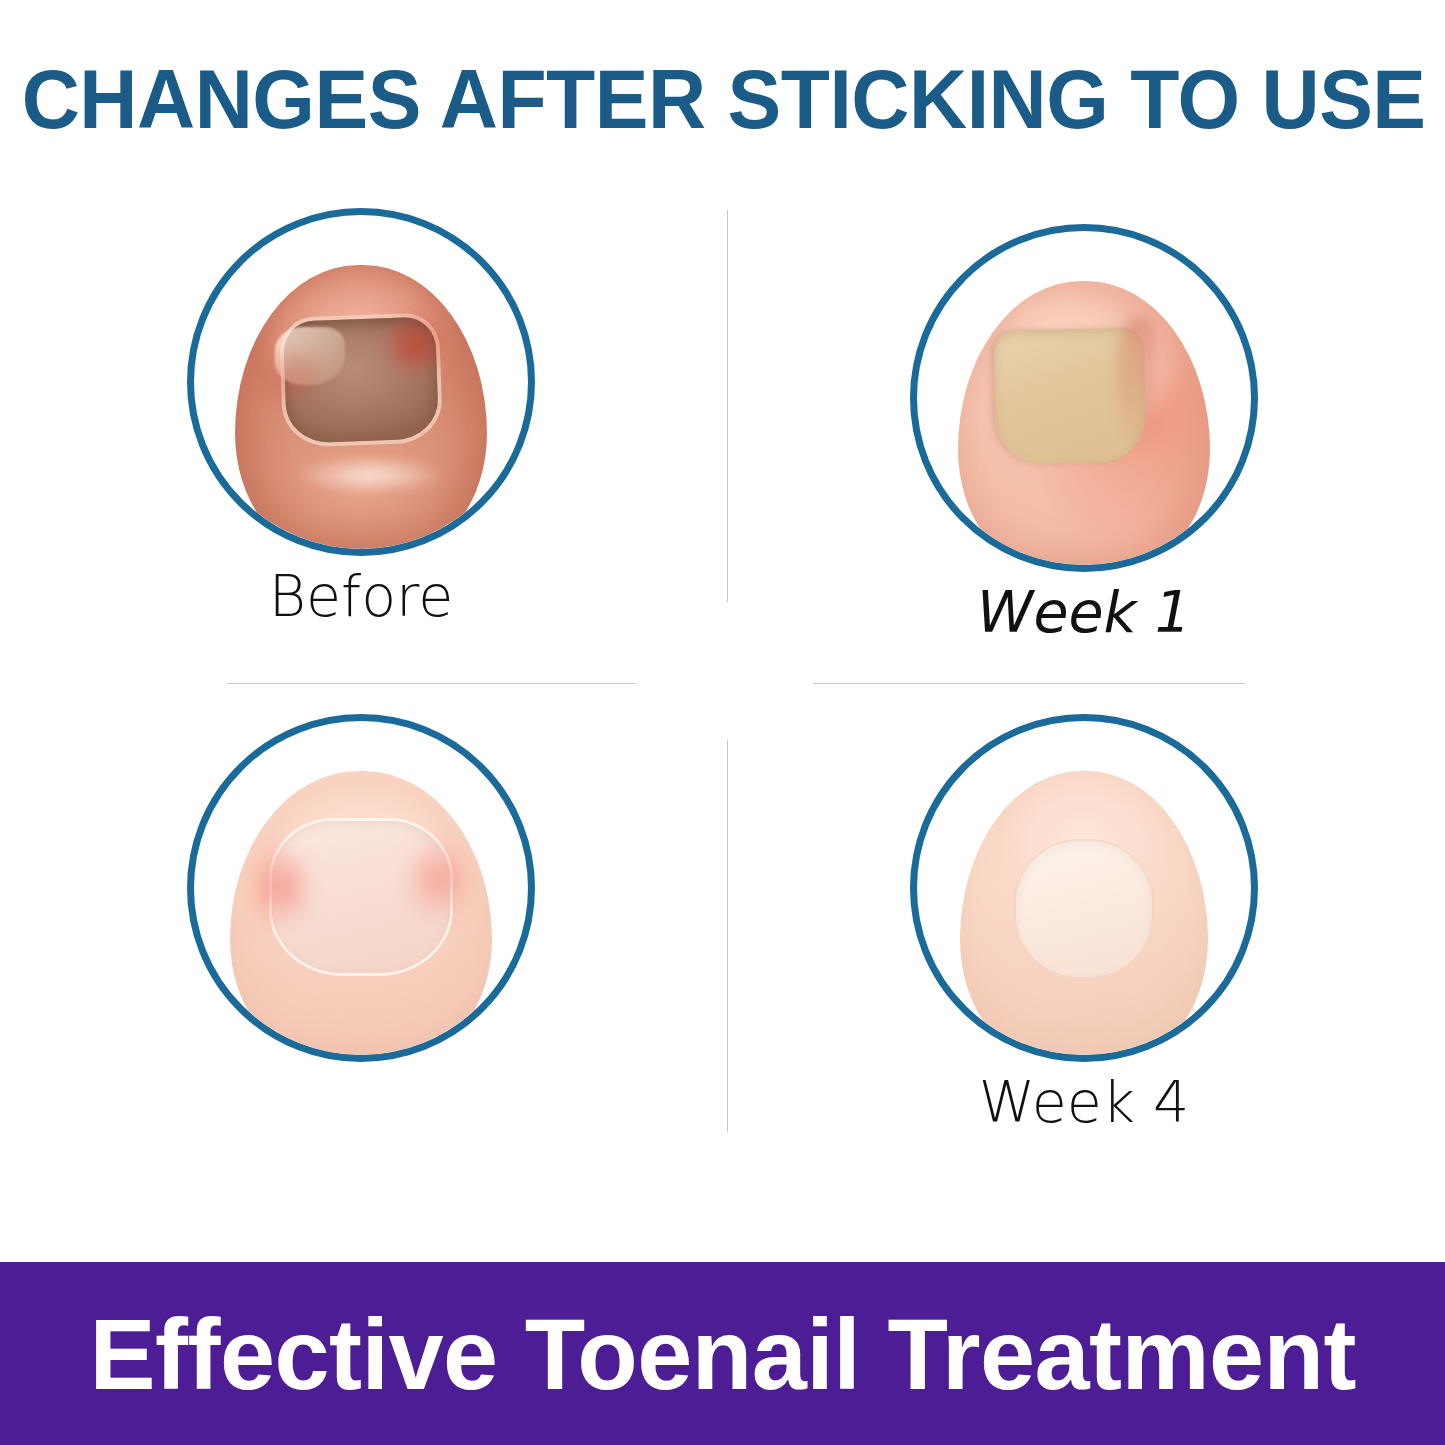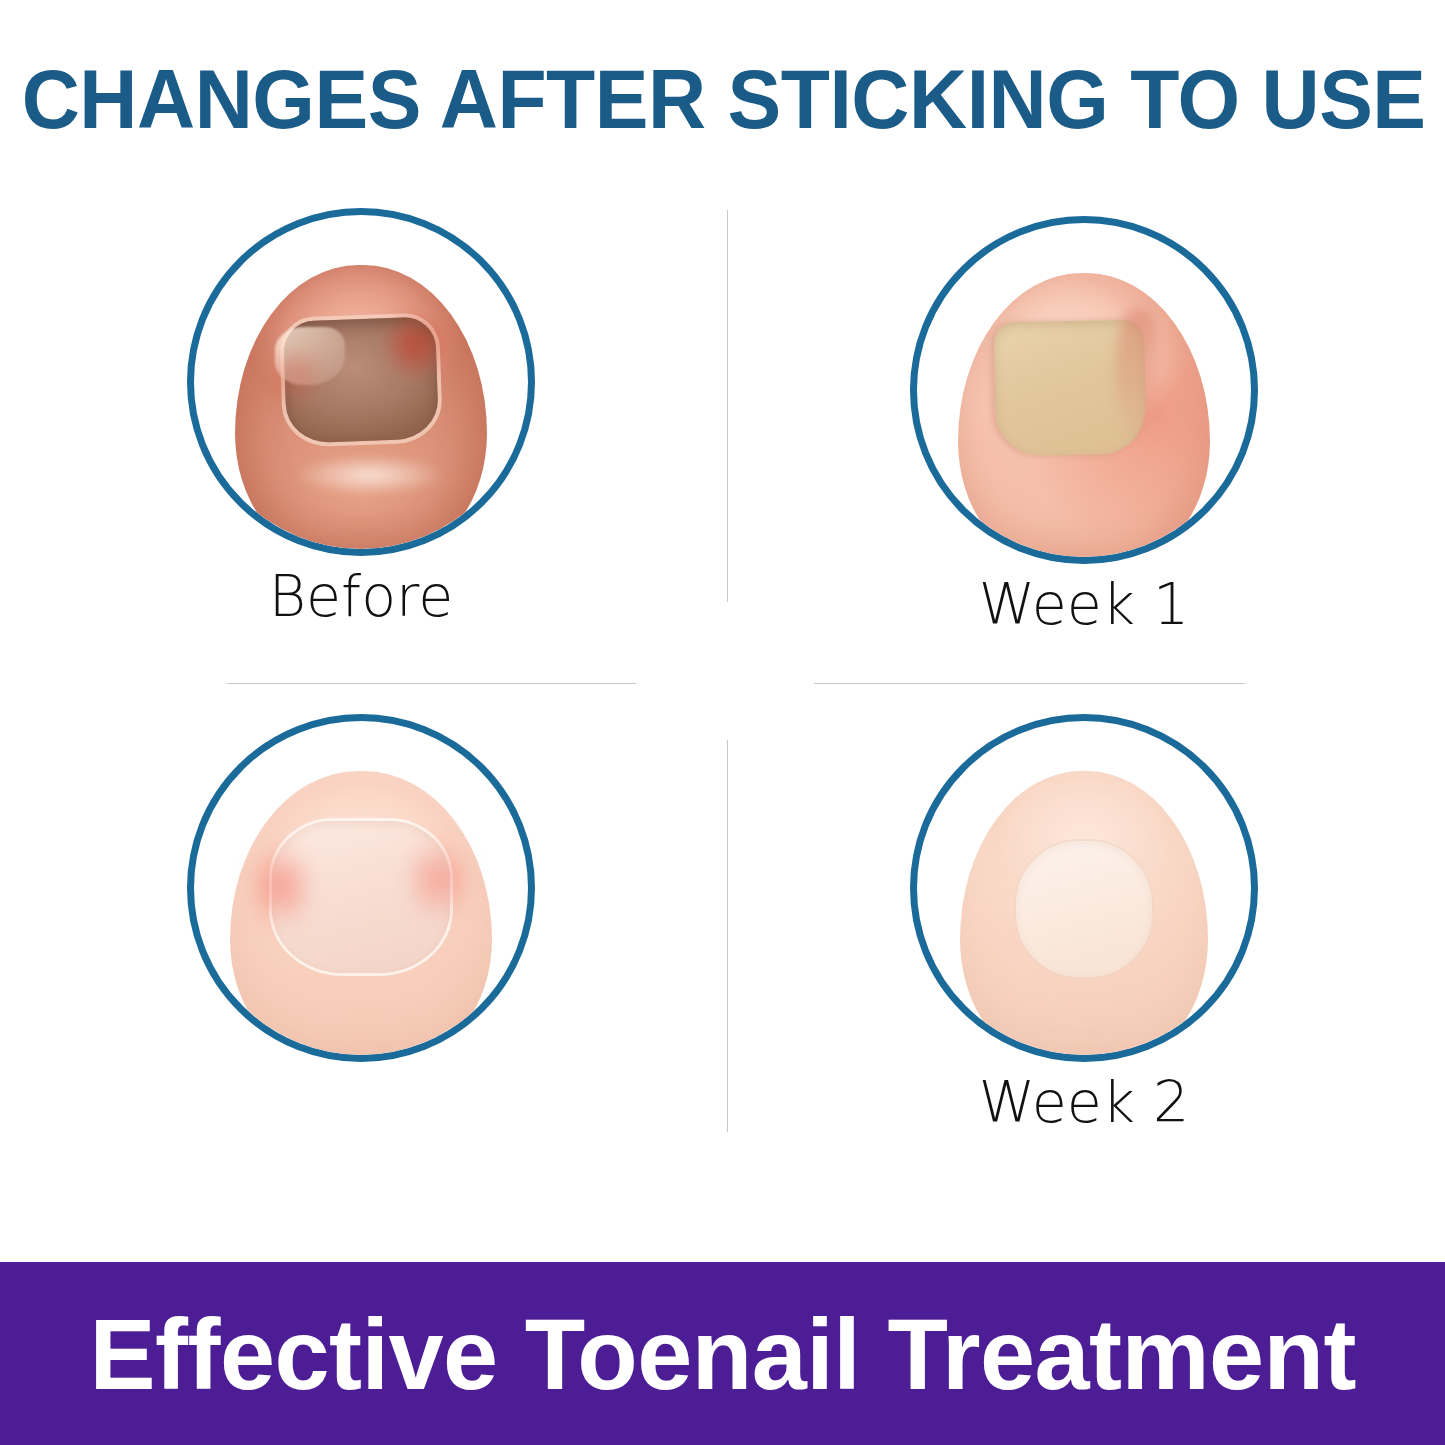--- a/index.html
+++ b/index.html
@@ -41,21 +41,21 @@
     width: 1445px;
     height: 1010px;
   }
   .grid-cell {
     position: absolute;
     width: 722px;
     height: 505px;
     box-sizing: border-box;
   }
   .cell-r0c0 { left: 0;    top: 0;   }
-  .cell-r0c1 { left: 723px; top: 8px;   }
+  .cell-r0c1 { left: 723px; top: 16px; font-style: italic;   }
   .cell-r1c0 { left: 0;    top: 506px; }
   .cell-r1c1 { left: 723px; top: 506px; }
 
   
   .photo-circle {
     position: absolute;
     left: 50%;
     top: 18px;
     transform: translateX(-50%);
     width: 348px;
@@ -315,21 +315,21 @@
   </div>
 
   <div class="grid-cell cell-r1c1">
     <div class="photo-circle">
       <div class="inner-clip">
         <div class="toe toe--week4">
           <div class="nail"></div>
         </div>
       </div>
     </div>
-    <div class="cell-label">Week 2</div>
+    <div class="cell-label">Week 4</div>
   </div>
 
 </div>
 
 <div class="divider divider--v-top"></div>
 <div class="divider divider--v-bottom"></div>
 <div class="divider divider--h-left"></div>
 <div class="divider divider--h-right"></div>
 
 <div id="bottom-banner">

